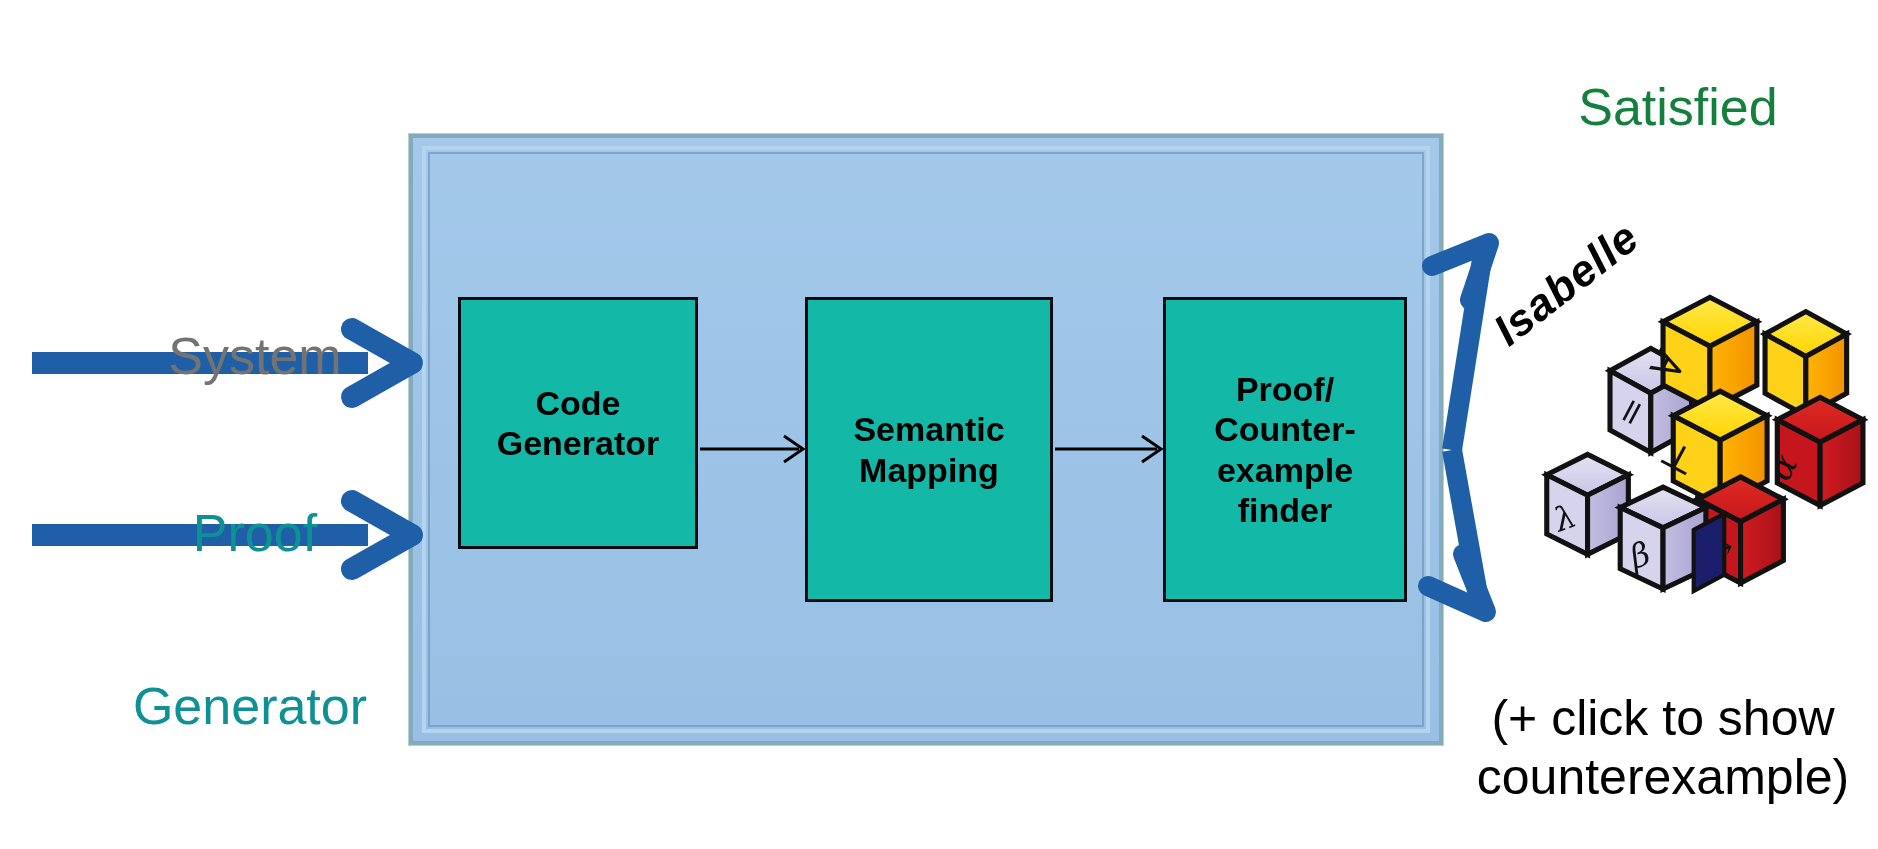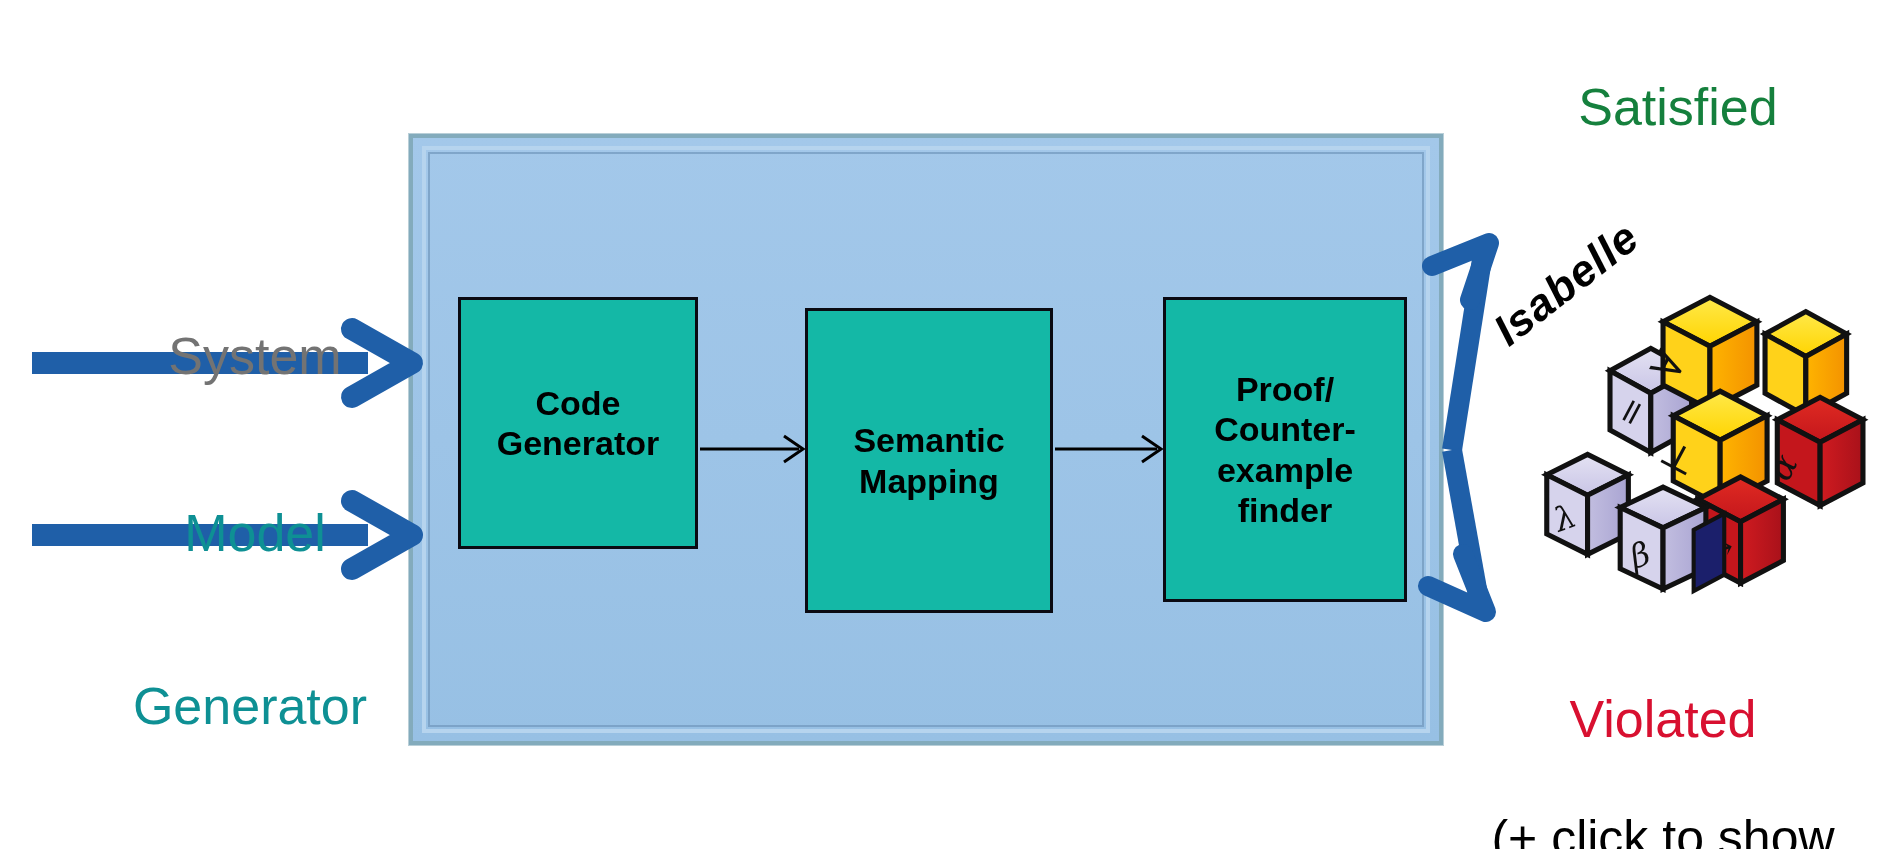--- a/index.html
+++ b/index.html
@@ -64,21 +64,21 @@
     align-items: center;
     justify-content: center;
     text-align: center;
     font-weight: bold;
     font-size: 34px;
     line-height: 1.18;
     color: #000000;
     white-space: pre-line;
   }
   #box-code-generator   { left: 458px;  top: 297px; width: 240px; height: 252px; }
-  #box-semantic-mapping { left: 805px;  top: 308px; width: 248px; height: 305px; }
+  #box-semantic-mapping { left: 805px;  top: 297px; width: 248px; height: 305px; }
   #box-proof-finder     { left: 1163px; top: 297px; width: 244px; height: 305px; }
 
   
   .result-label {
     position: absolute;
     font-size: 50px;
     line-height: 1.18;
     text-align: center;
     color: #000000;
     white-space: pre-line;
@@ -236,21 +236,21 @@
       </g>
 
       <g transform="translate(82,176)">
         <path d="M 0 20 L 30 4 L 30 64 L 0 80 Z" fill="#1B1F6B" stroke="#111" stroke-width="4"></path>
       </g>
     </g>
   </svg>
 
   <div class="txt input-label" id="label-system-model">
     <span class="plain">System</span>
-    <span class="accent">Model</span>
+    <span class="accent">Proof</span>
   </div>
 
   <div class="txt input-label" id="label-property-spec">
     <span class="accent">Generator</span>
     
   </div>
 
   <div class="proc-box" id="box-code-generator">
     <span>Code
 Generator</span>
@@ -266,20 +266,19 @@
 Counter-
 example
 finder</span>
   </div>
 
   <div class="result-label" id="label-satisfied">
     <span class="result-head sat">Satisfied</span>
   </div>
 
   <div class="result-label" id="label-violated">
-    <span class="result-head vio">Violated</span>
     <span class="result-body">(+ click to show
 counterexample)</span>
   </div>
 
   <div id="isabelle-wordmark">Isabelle</div>
 
 </div>
 
 </body></html>

